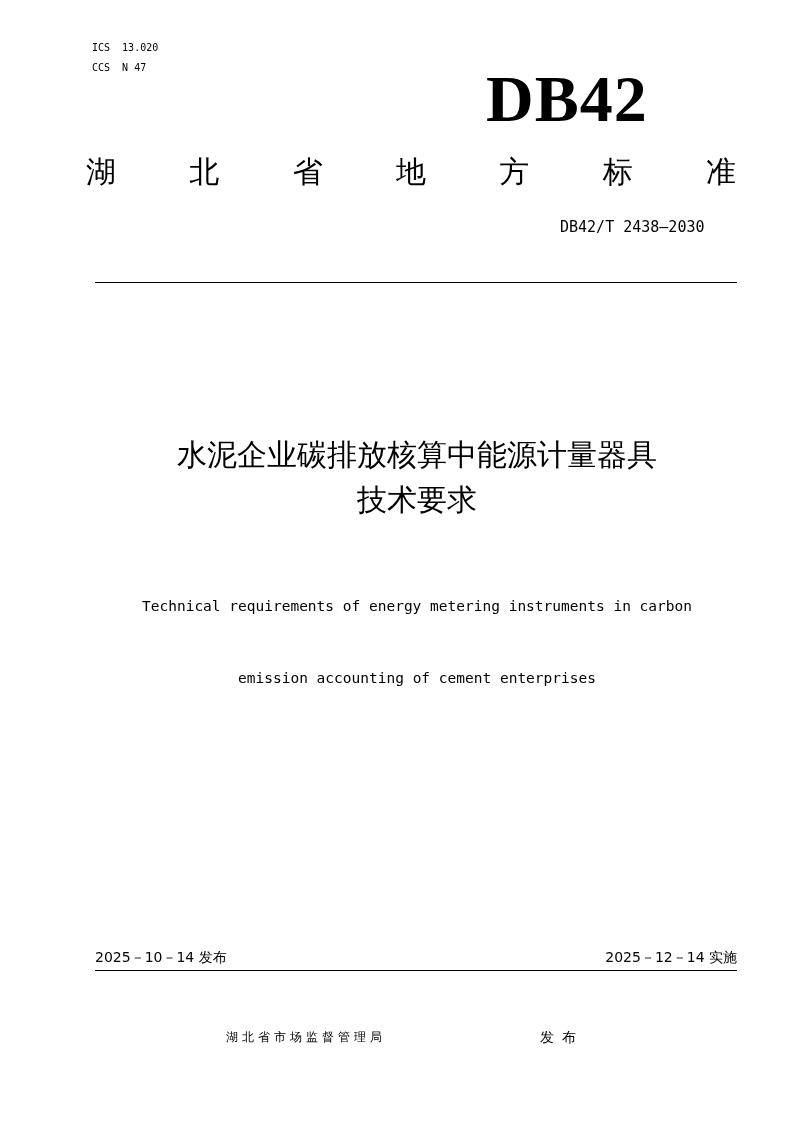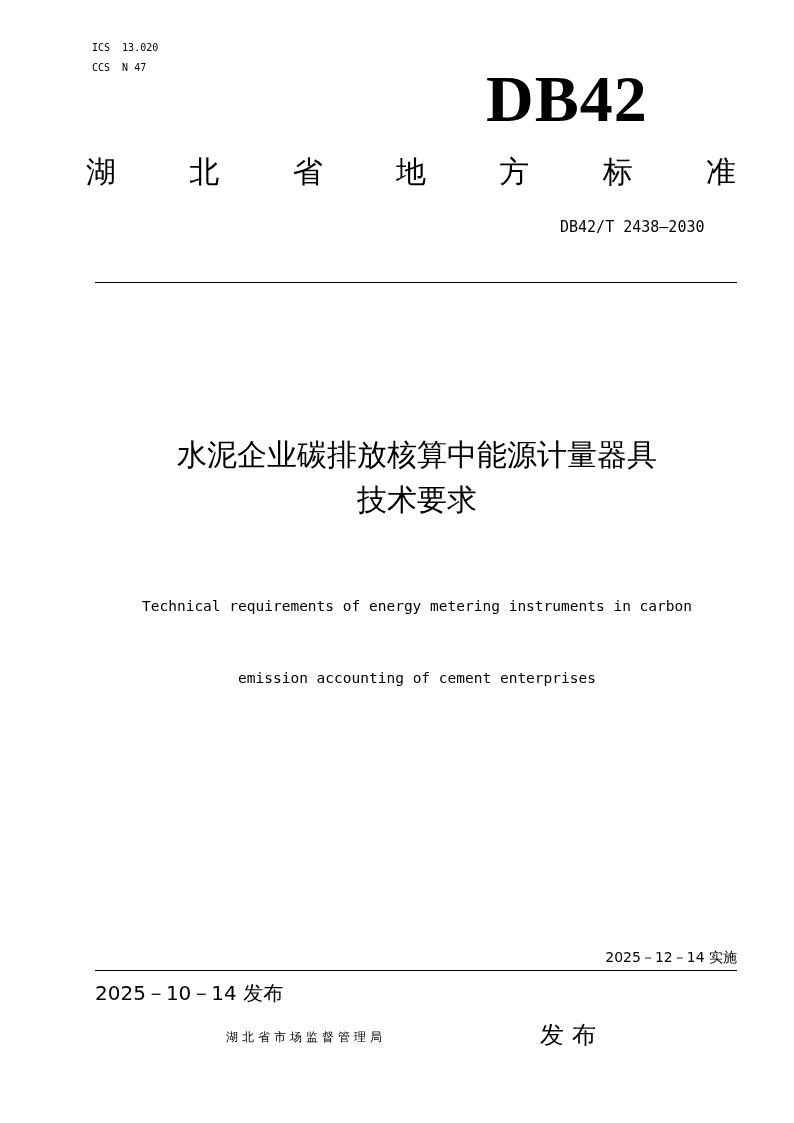--- a/index.html
+++ b/index.html
@@ -84,24 +84,23 @@
       font-family: "DejaVu Sans Mono", "Liberation Mono", monospace;
       font-size: 14.5px;
       line-height: 24px;
       white-space: pre;
     }
 
     .issue-date {
       left: 95px;
       top: 946px;
       font-family: "DejaVu Sans", sans-serif;
-      font-size: 20px;
+      font-size: 14px;
       line-height: 22px;
       white-space: pre;
-      margin-top: 36px;
     }
     .impl-date {
       right: 57px;
       top: 946px;
       font-family: "DejaVu Sans", sans-serif;
       font-size: 14px;
       line-height: 22px;
       white-space: pre;
       text-align: right;
     }
@@ -119,22 +118,22 @@
       top: 1024px;
       font-family: "DejaVu Sans", sans-serif;
       font-size: 12px;
       line-height: 26px;
       letter-spacing: 4px;
       white-space: pre;
     }
     .publish-label {
       left: 540px;
       top: 1024px;
-      font-family: Liberation Mono, monospace;
-      font-size: 24px;
+      font-family: Liberation Sans, sans-serif;
+      font-size: 14px;
       line-height: 26px;
       letter-spacing: 8px;
       white-space: pre;
     }
   </style>
 </head>
 <body>
 
 <div class="abs codes">
   <div>ICS  13.020</div>

